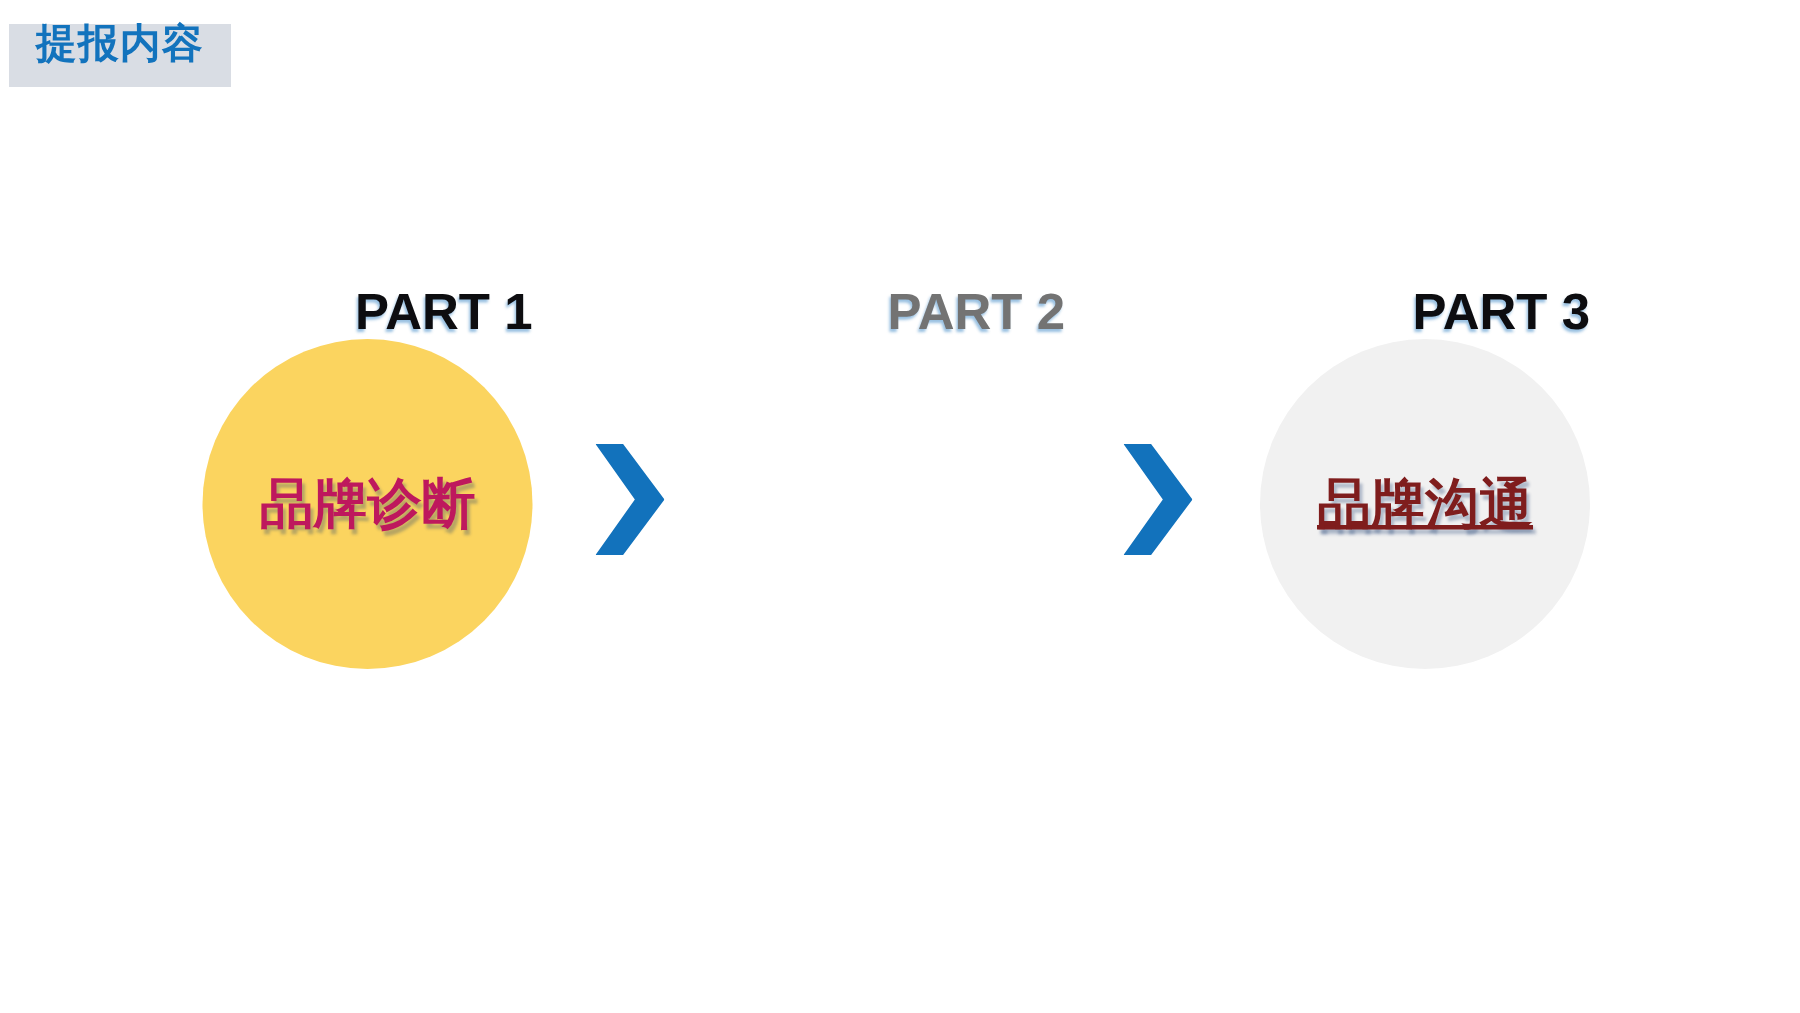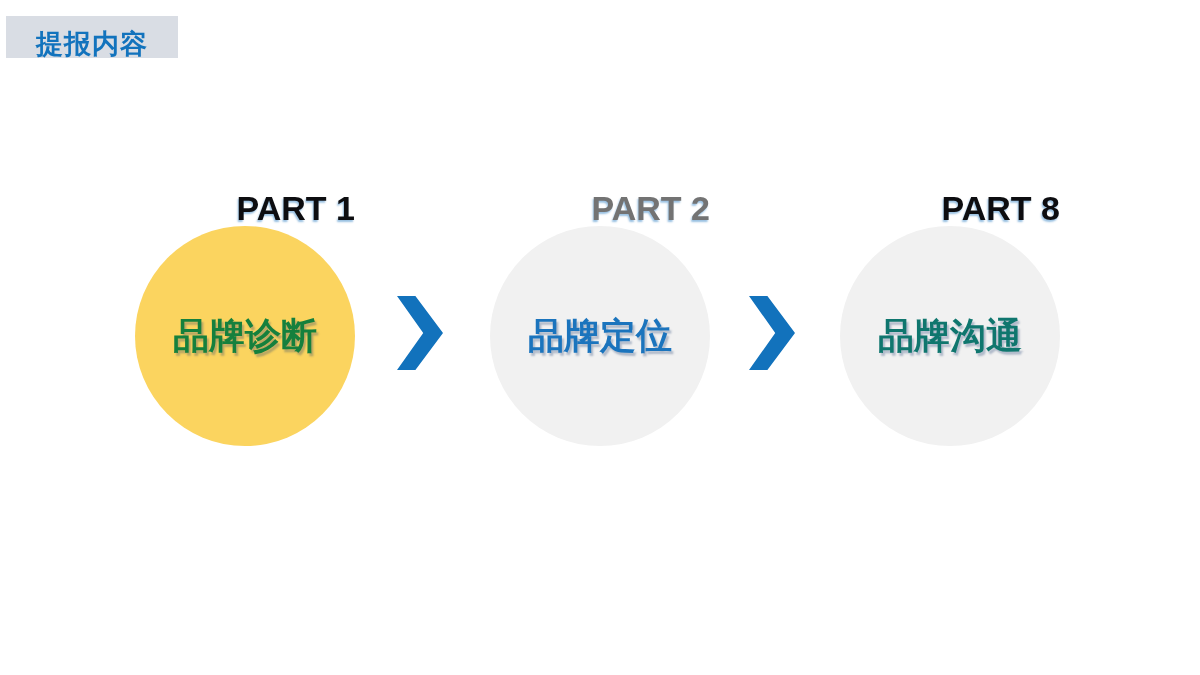--- a/index.html
+++ b/index.html
@@ -14,25 +14,25 @@
     height: 675px;
     background: #ffffff;
     overflow: hidden;
   }
 
   
   .badge {
     position: absolute;
     left: 6px;
     top: 16px;
-    width: 172px;
+    width: 148px;
     height: 42px;
     background: #d9dde4;
     display: flex;
-    align-items: flex-end;
+    align-items: flex-start;
     justify-content: center;
   }
   .badge-text {
     font-size: 27px;
     font-weight: bold;
     color: #1273bd;
     letter-spacing: 1px;
     line-height: 1;
   }
 
@@ -91,35 +91,32 @@
 
 <div class="slide">
 
   <div class="badge" style="background-color: rgb(217, 221, 228);">
     <span class="badge-text" style="color: rgb(18, 115, 189);">提报内容</span>
   </div>
 
   <div class="step step-1">
     <div class="part-label" style="color: rgb(13, 13, 16);">PART 1</div>
     <div class="circle" style="background-color: rgb(251, 212, 95);">
-      <span class="circle-title" style="color: #15803d;">品牌诊断</span>
+      <span class="circle-title" style="color: #be185d;">品牌诊断</span>
     </div>
   </div>
 
   <div class="chevron chevron-1" style="background-color: rgb(18, 114, 188);"></div>
 
   <div class="step step-2">
     <div class="part-label" style="color: #737373;">PART 2</div>
-    <div class="circle" style="background-color: rgb(241, 241, 241);">
-      <span class="circle-title" style="color: rgb(27, 116, 189);">品牌定位</span>
-    </div>
   </div>
 
   <div class="chevron chevron-2" style="background-color: rgb(18, 114, 188);"></div>
 
   <div class="step step-3">
-    <div class="part-label" style="color: rgb(13, 13, 16);">PART 8</div>
+    <div class="part-label" style="color: rgb(13, 13, 16);">PART 3</div>
     <div class="circle" style="background-color: rgb(241, 241, 241);">
-      <span class="circle-title" style="color: #0f766e;">品牌沟通</span>
+      <span class="circle-title" style="color: #7f1d1d; text-decoration: underline;">品牌沟通</span>
     </div>
   </div>
 
 </div>
 
 </body></html>

